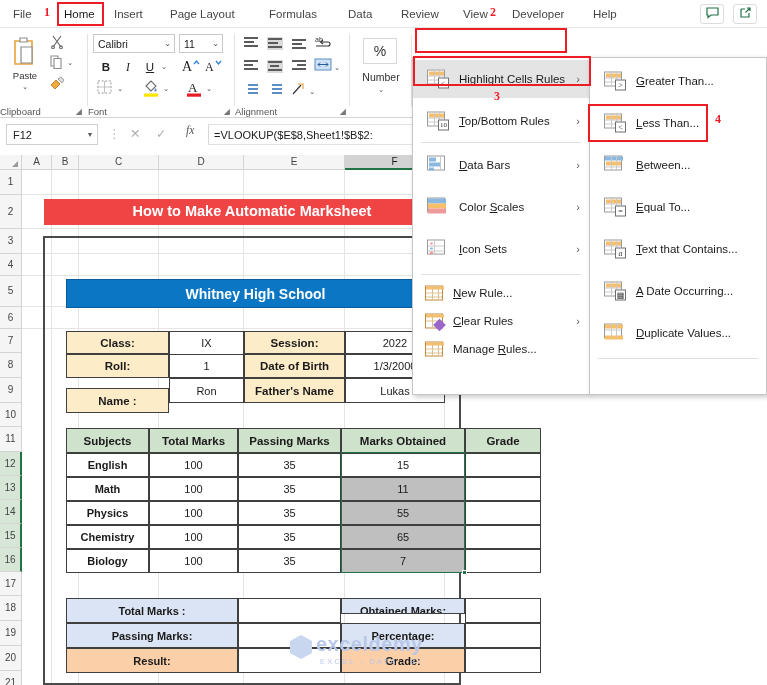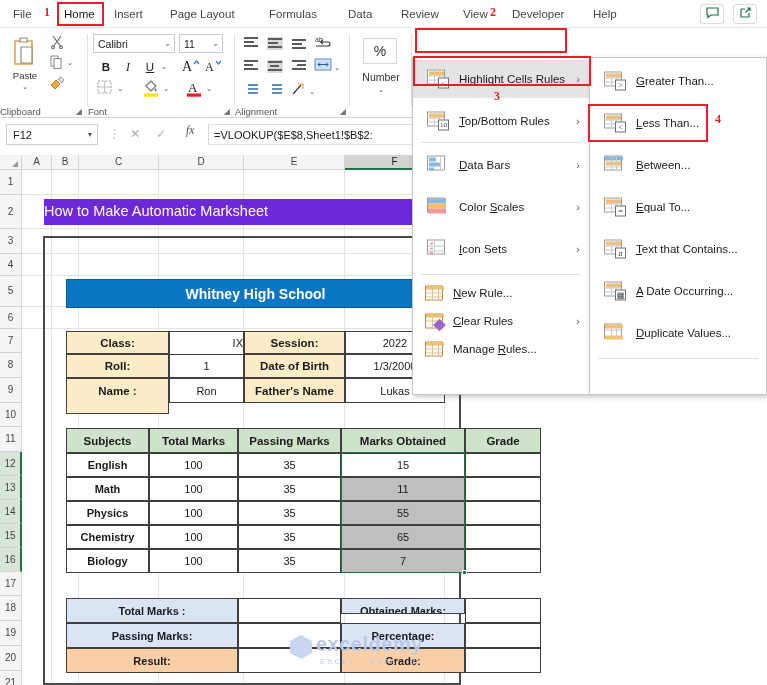--- a/index.html
+++ b/index.html
@@ -143,22 +143,22 @@
   .rowhdr {
     position:absolute; left:0; width:22px; background:#f5f5f5;
     border-right:1px solid #d4d4d4; border-bottom:1px solid #d4d4d4;
     font-size:10px; color:#444; text-align:center;
   }
   .rowhdr.sel { background:#d8e6d8; border-right:2px solid #217346; }
   .gridline-v { position:absolute; width:1px; background:#e4e4e4; }
   .gridline-h { position:absolute; left:22px; right:0; height:1px; background:#e4e4e4; }
 
   .title-banner {
-    position:absolute; background:#6d28d9; color:#fff;
-    font-size:14.5px; font-weight:normal; text-align:left;
+    position:absolute; background:#ef4444; color:#fff;
+    font-size:14.5px; font-weight:bold; text-align:center;
     line-height:25px; white-space:nowrap;
   }
   .outer-frame { position:absolute; border:2px solid #4a4a4a; background:transparent; }
   .school-banner {
     position:absolute; background:#0b76c4; color:#fff;
     font-size:14px; font-weight:bold; text-align:center;
     line-height:28px; border:1px solid #0a5c99; white-space:nowrap;
   }
   .tc {
     position:absolute; border:1px solid #3f3f3f;
@@ -528,30 +528,30 @@
     <div class="gridline-h" style="top:151px;"></div>
     <div class="gridline-h" style="top:173px;"></div>
 
     <div class="title-banner" style="left:44px; top:44px; width:416px; height:26px;">How to Make Automatic Marksheet</div>
 
     <div class="outer-frame" style="left:43px; top:81px; width:418px; height:449px;"></div>
 
     <div class="school-banner" style="left:66px; top:124px; width:379px; height:29px;">Whitney High School</div>
 
     <div class="tc lbl" style="left:66px;  top:176px; width:103px; height:23px; line-height:22px;">Class:</div>
-    <div class="tc val" style="left:169px; top:176px; width:75px;  height:40px; line-height:22px;text-align:right;">IX</div>
+    <div class="tc val" style="left:169px; top:176px; width:75px;  height:40px; line-height:22px;">IX</div>
     <div class="tc lbl" style="left:244px; top:176px; width:101px; height:23px; line-height:22px;">Session:</div>
     <div class="tc val" style="left:345px; top:176px; width:100px; height:23px; line-height:22px;">2022</div>
 
     <div class="tc lbl" style="left:66px;  top:199px; width:103px; height:24px; line-height:23px;">Roll:</div>
     <div class="tc val" style="left:169px; top:199px; width:75px;  height:24px; line-height:23px;">1</div>
     <div class="tc lbl" style="left:244px; top:199px; width:101px; height:24px; line-height:23px;">Date of Birth</div>
     <div class="tc val" style="left:345px; top:199px; width:100px; height:24px; line-height:23px;">1/3/2000</div>
 
-    <div class="tc lbl" style="left:66px;  top:223px; width:103px; height:36px; line-height:24px;">Name :</div>
+    <div class="tc lbl" style="left:66px;  top:233px; width:103px; height:25px; line-height:24px;">Name :</div>
     <div class="tc val" style="left:169px; top:223px; width:75px;  height:25px; line-height:24px;">Ron</div>
     <div class="tc lbl" style="left:244px; top:223px; width:101px; height:25px; line-height:24px;">Father's Name</div>
     <div class="tc val" style="left:345px; top:223px; width:100px; height:25px; line-height:24px;">Lukas</div>
 
     <div class="tc hd" style="left:66px;  top:273px; width:83px;  height:25px; line-height:24px;">Subjects</div>
     <div class="tc hd" style="left:149px; top:273px; width:89px;  height:25px; line-height:24px;">Total Marks</div>
     <div class="tc hd" style="left:238px; top:273px; width:103px; height:25px; line-height:24px;">Passing Marks</div>
     <div class="tc hd" style="left:341px; top:273px; width:124px; height:25px; line-height:24px;">Marks Obtained</div>
     <div class="tc hd" style="left:465px; top:273px; width:76px;  height:25px; line-height:24px;">Grade</div>
 

